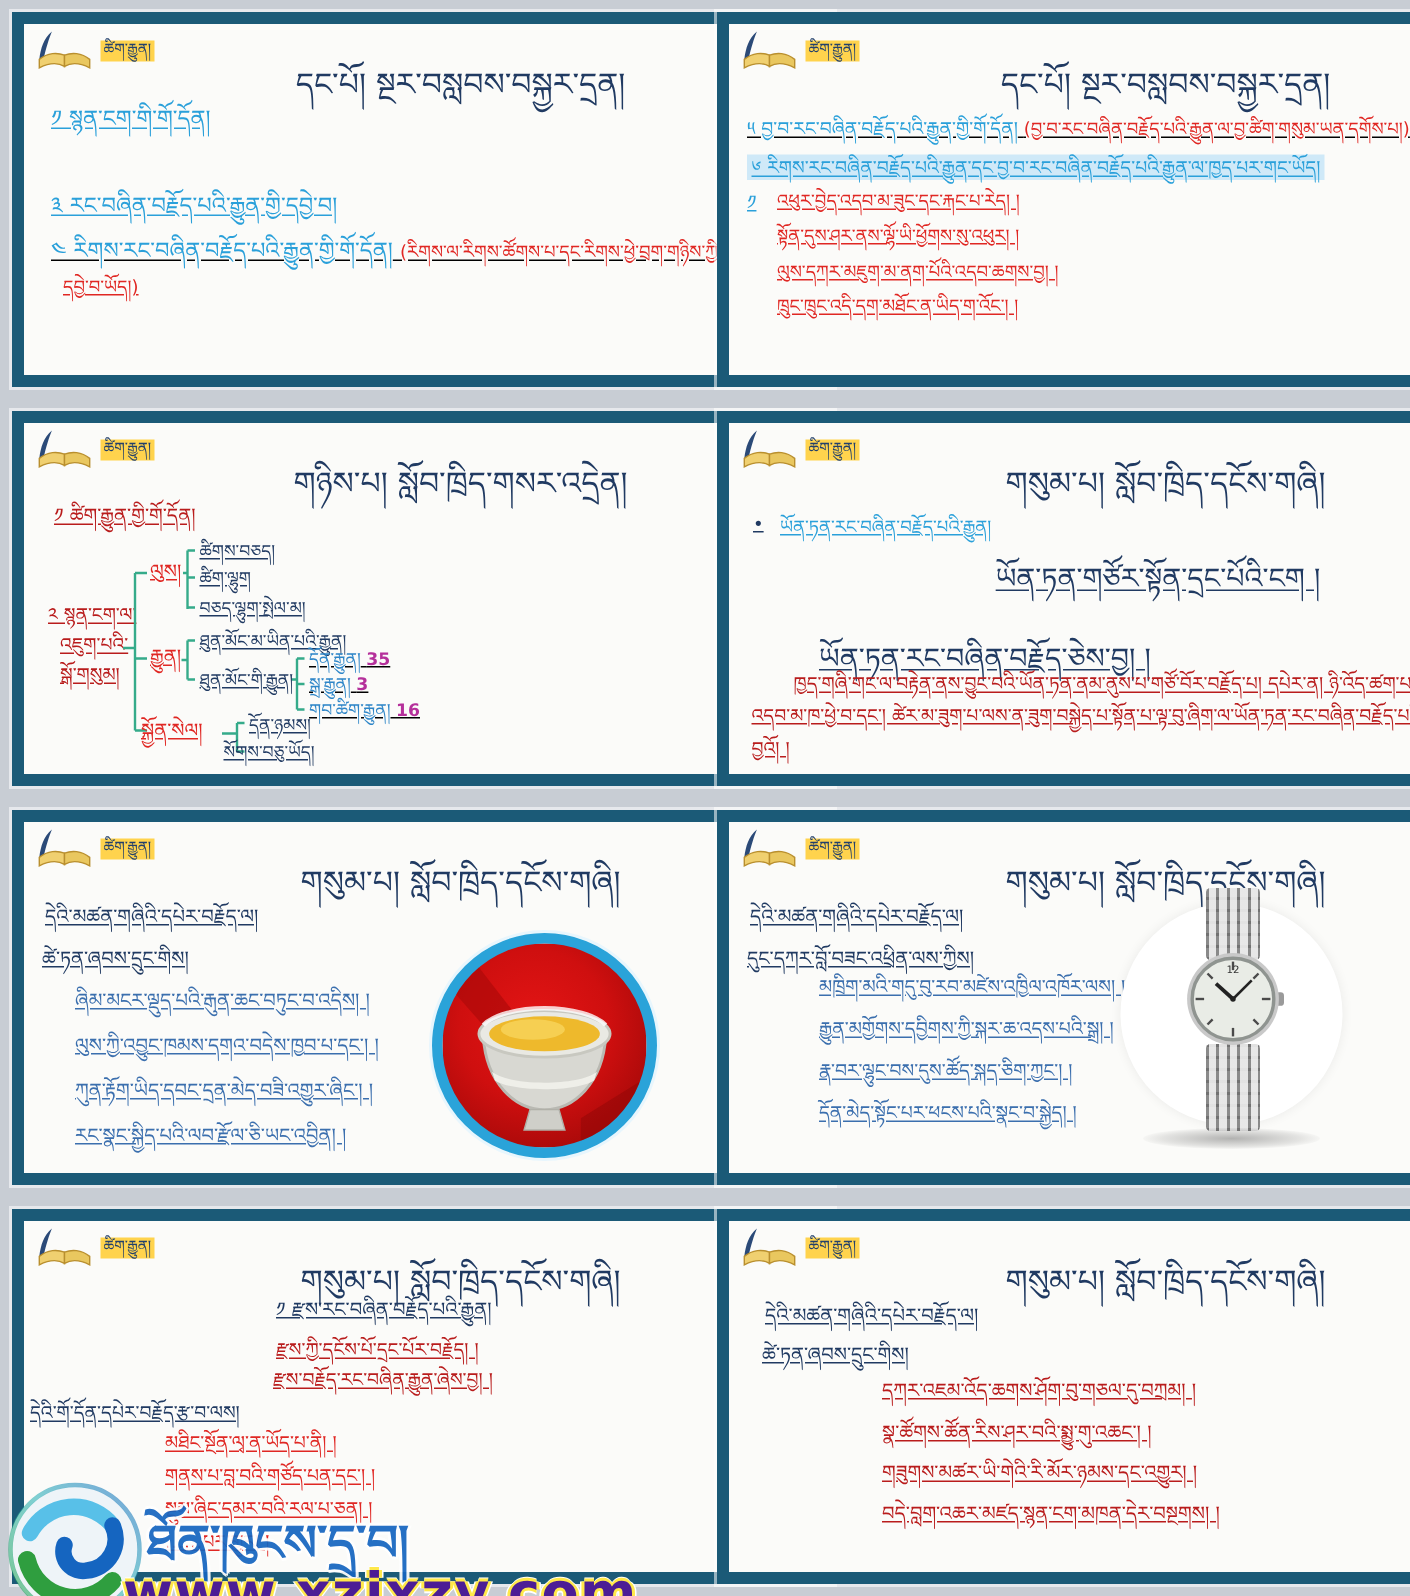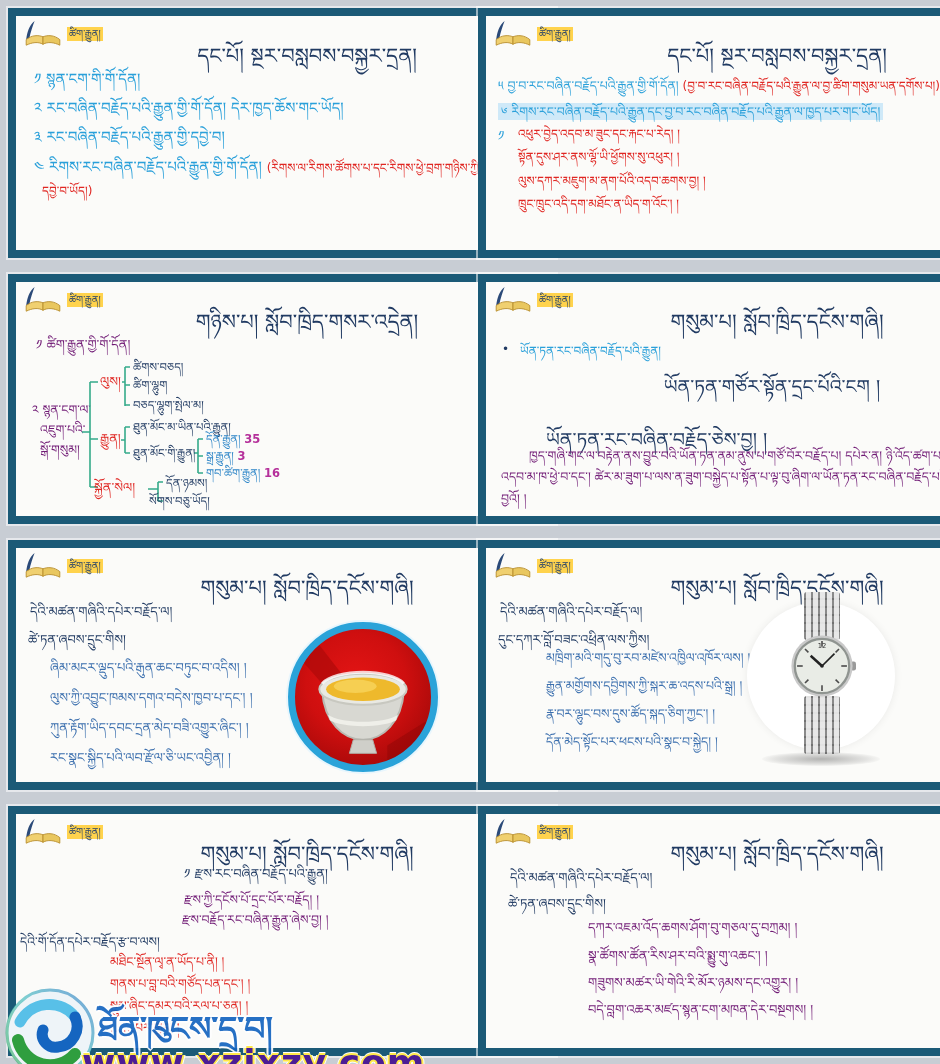--- a/index.html
+++ b/index.html
@@ -6,23 +6,23 @@
   .page{position:relative;width:940px;height:1064px;background:#c8cdd4;overflow:hidden;
         font-family:"DejaVu Sans", sans-serif;}
   .slide{position:absolute;width:548px;height:250px;box-sizing:border-box;
          border:8px solid #1b5a77;background:#fbfbf9;overflow:hidden;
          box-shadow:0 0 0 2px rgba(255,255,255,.55);}
   .logo{position:absolute;left:6px;top:4px;display:flex;align-items:center;gap:3px;}
   .logo svg{width:42px;height:28px;display:block;}
   .logo-text{font-size:10px;line-height:14px;color:#23406b;background:#ffd34d;padding:0 2px;}
   .title{position:absolute;left:64px;right:14px;top:16px;text-align:center;
          font-size:21px;color:#203a62;white-space:nowrap;}
-  .t{position:absolute;white-space:nowrap;line-height:1.25;}
+  .t{position:absolute;white-space:nowrap;line-height:1.25;text-decoration:underline;}
   .wrap{white-space:normal;}
-  .cyan{color:#2aa0da}.red{color:#e02723}.navy{color:#203a62}.green{color:#701a75}
+  .cyan{color:#2aa0da}.red{color:#e02723}.navy{color:#203a62}.green{color:#b91c1c}
   .steel{color:#3b6fae}.blue{color:#2e86c8}.mag{color:#b5309b;font-weight:bold}
   .f10{font-size:12px}.f11{font-size:11.5px}.f12{font-size:12.5px}.f13{font-size:13px}
   .f14{font-size:12px}.f15{font-size:15px}.f19{font-size:19px}
   .hl{background:#cfe9f8;padding:1px 3px;}
   .braces{position:absolute;left:0;top:0;width:438px;height:234px;pointer-events:none;}
   
   .photo-ring{position:absolute;border-radius:50%;border:7px solid #2aa3d9;
               box-shadow:0 0 0 2px #e8f6fd;overflow:hidden;
               background:radial-gradient(circle at 45% 40%, #e41515 0%, #cf0f0f 45%, #8f0606 100%);}
   .photo-ring svg{position:absolute;left:0;top:0;width:100%;height:100%;}
@@ -53,21 +53,20 @@
     <div class="logo">
       <svg viewBox="0 0 44 30">
           <path d="M13 1 C7 6 5 13 4 21 L7 21 C9 12 11 6 13 1 Z" fill="#2b4a78"></path>
           <path d="M4 21 C10 16 17 16 22 18 L22 26 C17 23 10 24 4 27 Z" fill="#f0d070" stroke="#b98f2e" stroke-width="1"></path>
           <path d="M40 21 C34 16 27 16 22 18 L22 26 C27 23 34 24 40 27 Z" fill="#e9c75f" stroke="#b98f2e" stroke-width="1"></path>
         </svg>
       <span class="logo-text">ཚིག་རྒྱུན།</span>
     </div>
     <div class="title">དང་པོ།  སྔར་བསླབས་བསྐྱར་དྲན།</div>
     <div class="t cyan f15" style="left:18px;top:54px">༡ སྙན་ངག་གི་གོ་དོན།</div>
-    <div class="t cyan f15" style="left:18px;top:83px">༢ རང་བཞིན་བརྗོད་པའི་རྒྱུན་གྱི་གོ་དོན། དེར་ཁྱད་ཆོས་གང་ཡོད།</div>
     <div class="t cyan f15" style="left:18px;top:112px">༣ རང་བཞིན་བརྗོད་པའི་རྒྱུན་གྱི་དབྱེ་བ།</div>
     <div class="t f15" style="left:18px;top:142px"><span class="cyan">༤ རིགས་རང་བཞིན་བརྗོད་པའི་རྒྱུན་གྱི་གོ་དོན།</span> <span class="red f10">(རིགས་ལ་རིགས་ཚོགས་པ་དང་རིགས་ཕྱེ་བྲག་གཉིས་ཀྱི་</span></div>
     <div class="t red f10" style="left:26px;top:168px">དབྱེ་བ་ཡོད།)</div>
   </div>
 
   <div class="slide" style="left:478px;top:8px">
     <div class="logo">
       <svg viewBox="0 0 44 30">
           <path d="M13 1 C7 6 5 13 4 21 L7 21 C9 12 11 6 13 1 Z" fill="#2b4a78"></path>
           <path d="M4 21 C10 16 17 16 22 18 L22 26 C17 23 10 24 4 27 Z" fill="#f0d070" stroke="#b98f2e" stroke-width="1"></path>

